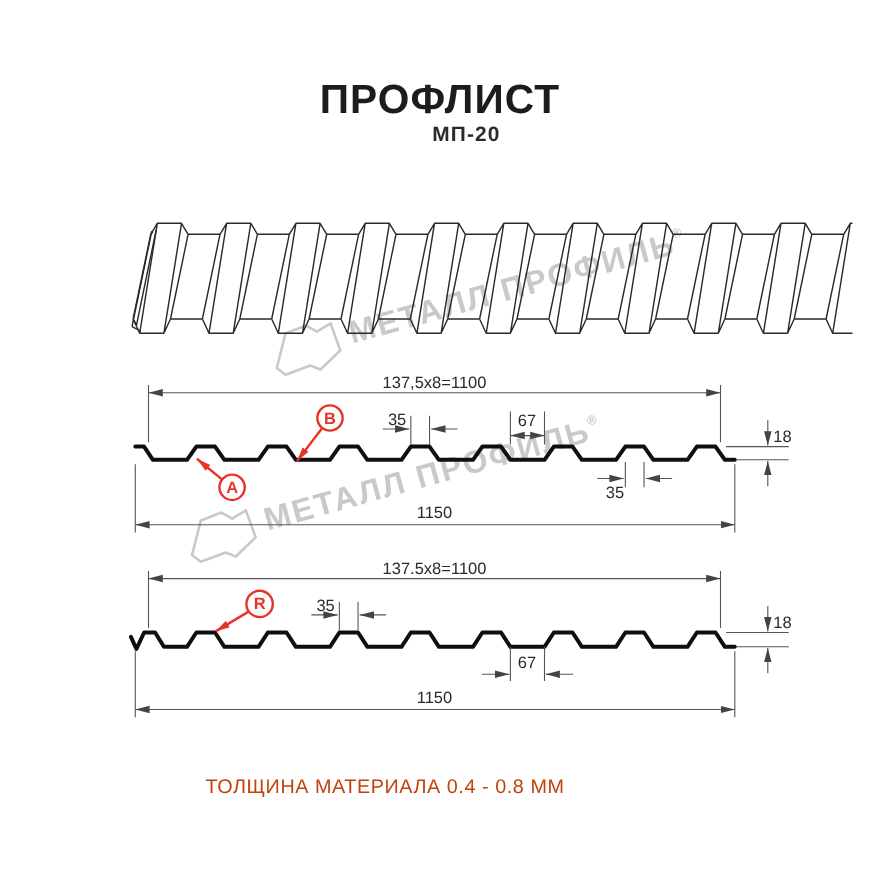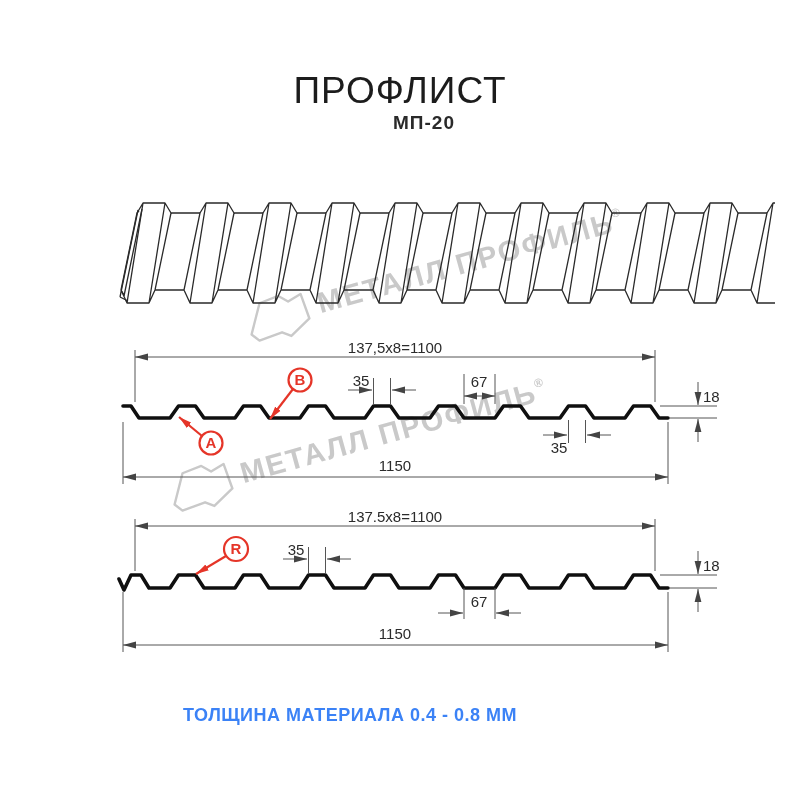--- a/index.html
+++ b/index.html
@@ -4,30 +4,30 @@
 <style>
   html,body{margin:0;padding:0;}
   body{
     width:800px;height:800px;background:#ffffff;position:relative;
     font-family:"Liberation Sans",sans-serif;overflow:hidden;
   }
   .abs{position:absolute;}
   
   .title{
     left:0;top:70px;width:800px;text-align:center;
-    font-size:37px;font-weight:400;letter-spacing:1px;color:#1c1c1c;
+    font-size:37px;font-weight:700;letter-spacing:1px;color:#1c1c1c;
   }
   .subtitle{
     left:0;top:112px;width:800px;text-align:center;
     font-size:19px;font-weight:700;letter-spacing:1px;color:#2a2a2a;margin-left:24px;
   }
   
   .footer-note{
     left:0;top:705px;width:700px;text-align:center;
-    font-size:18px;font-weight:700;letter-spacing:.5px;color:#3b82f6;
+    font-size:18px;font-weight:400;letter-spacing:.5px;color:#c2410c;
   }
   
   .wm{
     display:flex;align-items:center;gap:10px;z-index:1;
     transform:rotate(-15.5deg);transform-origin:0 100%;
     color:#c9c9c9;white-space:nowrap;pointer-events:none;
   }
   .wm-text{font-size:29px;font-weight:700;letter-spacing:2px;line-height:1;}
   .wm-reg{font-size:12px;vertical-align:14px;font-weight:700;}
   .wm1{left:252px;top:295px;}

